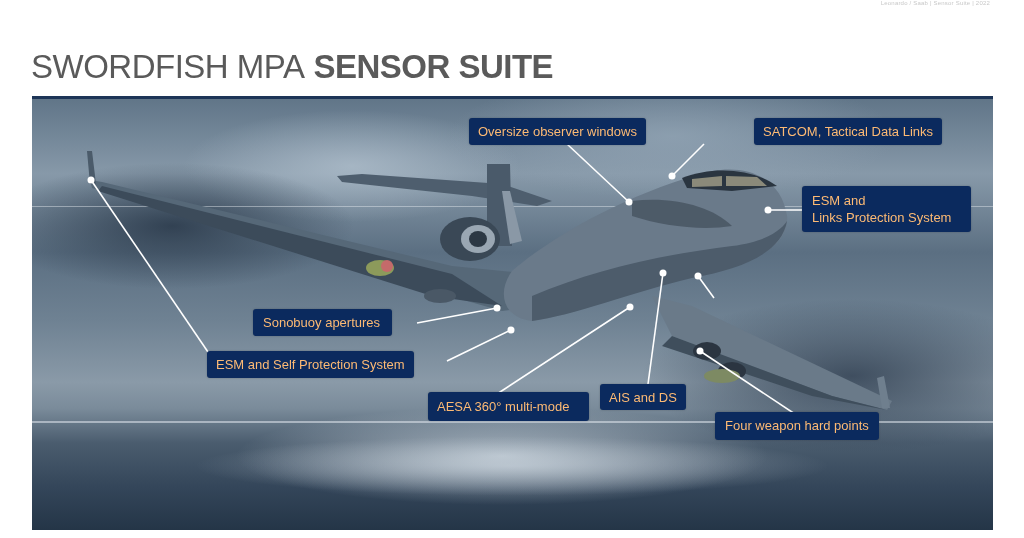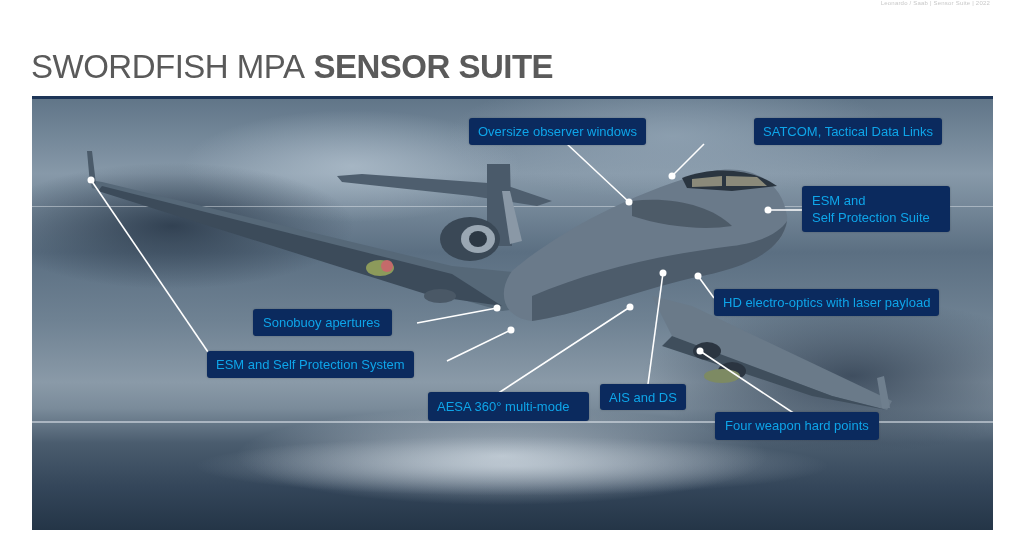--- a/index.html
+++ b/index.html
@@ -15,21 +15,21 @@
       radial-gradient(ellipse 300px 110px at 820px 280px, rgba(45,60,78,0.8), rgba(45,60,78,0) 70%),
       radial-gradient(ellipse 240px 80px at 320px 70px, rgba(180,195,208,0.7), rgba(180,195,208,0) 70%),
       radial-gradient(ellipse 320px 90px at 640px 40px, rgba(150,168,184,0.7), rgba(150,168,184,0) 70%),
       linear-gradient(180deg, #5f7487 0%, #8799a9 18%, #5b6f82 36%, #6f8293 52%, #8a9aa8 66%, #7a8b9a 72%, #4a5c6e 80%, #34465a 90%, #243547 100%);
   }
   .photo-topbar { position:absolute; left:0; top:0; width:100%; height:3px; background:#1d3557; }
   .horizon { position:absolute; left:0; top:325px; width:100%; height:2px; background:rgba(225,232,238,0.55); }
   .sea-shine { position:absolute; left:160px; top:340px; width:640px; height:60px; background:radial-gradient(ellipse at center, rgba(215,224,232,0.55), rgba(215,224,232,0) 70%); }
   .hline { position:absolute; left:0; top:110px; width:100%; height:1px; background:rgba(230,235,240,0.45); }
   svg.plane { position:absolute; left:0; top:0; }
-  .label { position:absolute; background:#0b2a5e; color:#0ea5e9; font-size:13px; line-height:17px; padding:5px 9px; border-radius:3px; white-space:nowrap; box-shadow:0 0 2px rgba(0,0,0,0.25); }
+  .label { position:absolute; background:#0b2a5e; color:#fdba74; font-size:13px; line-height:17px; padding:5px 9px; border-radius:3px; white-space:nowrap; box-shadow:0 0 2px rgba(0,0,0,0.25); }
 </style>
 </head>
 <body>
 
 <div class="header-meta">Leonardo / Saab | Sensor Suite | 2022</div>
 
 <div class="title">
   <span class="light">SWORDFISH MPA</span><span class="bold">SENSOR SUITE</span>
 </div>
 
@@ -103,24 +103,21 @@
   </svg>
 
   <div class="label" style="left:437px; top:22px;">
     <span>Oversize observer windows</span>
   </div>
   <div class="label" style="left:675px; top:22px;margin-left:47px;">
     <span>SATCOM, Tactical Data Links</span>
   </div>
   <div class="label" style="left:770px; top:90px; padding:6px 20px 6px 10px;">
     <div>ESM and</div>
-    <div>Self Protection Suite</div>
-  </div>
-  <div class="label" style="left:682px; top:193px;">
-    <span>HD electro-optics with laser payload</span>
+    <div>Links Protection System</div>
   </div>
   <div class="label" style="left:221px; top:213px; padding:5px 12px 5px 10px;">
     <span>Sonobuoy apertures</span>
   </div>
   <div class="label" style="left:175px; top:255px;">
     <span>ESM and Self Protection System</span>
   </div>
   <div class="label" style="left:396px; top:296px; padding:6px 20px 6px 9px;">
     <div>AESA 360° multi-mode</div>
   </div>

